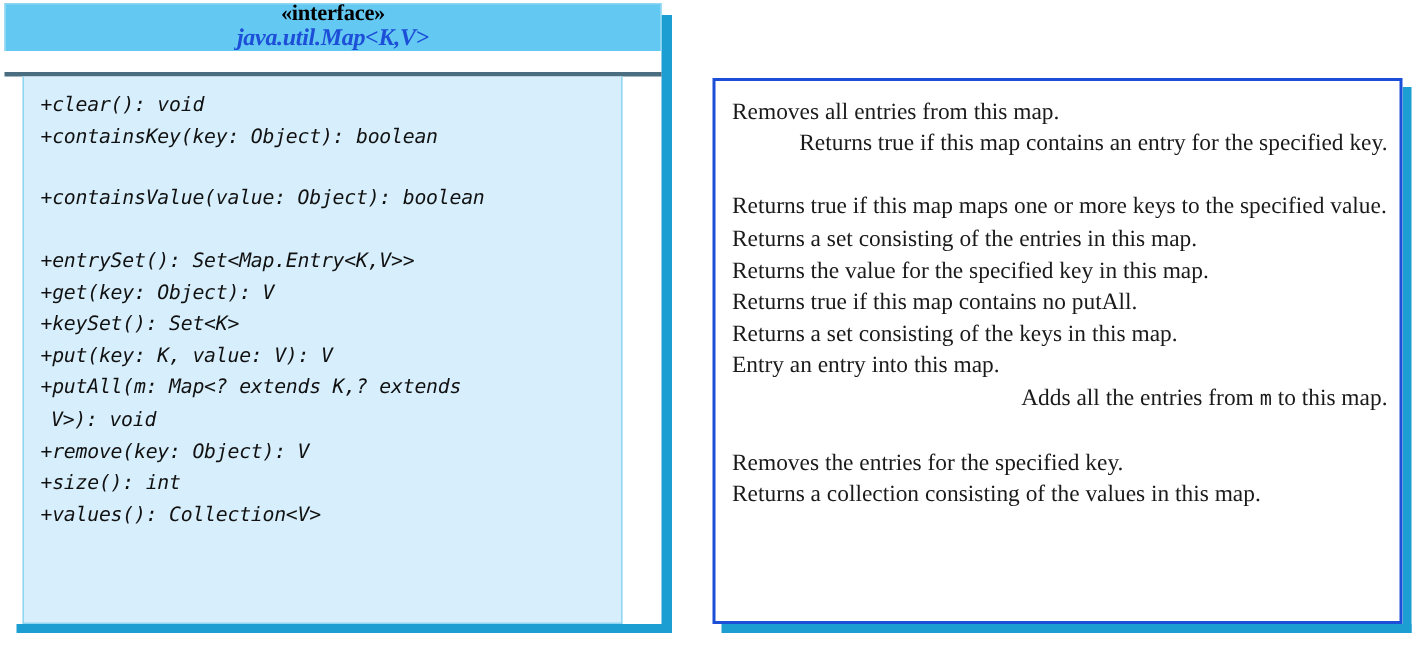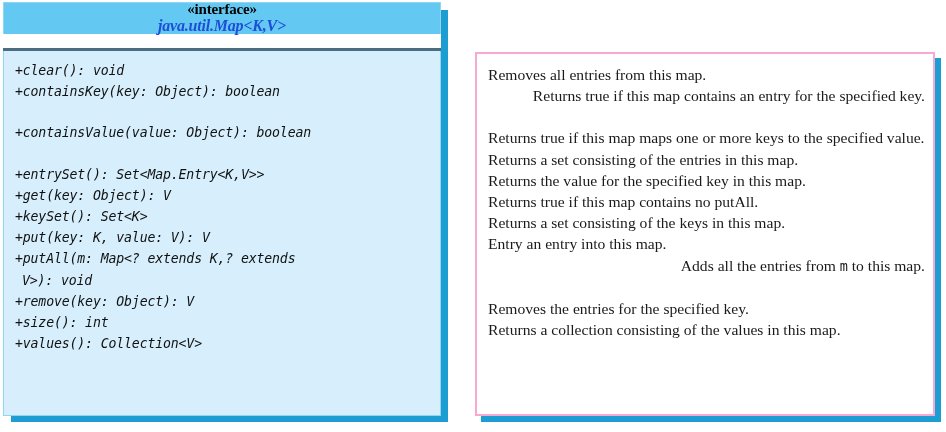--- a/index.html
+++ b/index.html
@@ -73,23 +73,23 @@
   #uml-divider {
     position: absolute;
     left: 0;
     top: 46px;
     width: 438px;
     height: 3px;
     background: #4a6e80;
   }
   #uml-body {
     position: absolute;
-    left: 0;
+    left: 12px;
     top: 49px;
-    width: 438px;
+    width: 400px;
     height: 365px;
     background: #d7effc;
     border: 1px solid #8fd6f2;
     border-top: none;
     box-sizing: border-box;
     padding: 9px 0 0 11px;
   }
   .method-line {
     font-family: "DejaVu Sans Mono", "Liberation Mono", monospace;
     font-style: italic;
@@ -107,21 +107,21 @@
   }
 
   
   #desc-panel {
     position: absolute;
     left: 475px;
     top: 52px;
     width: 460px;
     height: 364px;
     background: #ffffff;
-    border: 2px solid #f9a8d4;
+    border: 2px solid #1d4ed8;
     box-sizing: border-box;
     padding: 10px 8px 0 11px;
   }
   #desc-shadow-right {
     position: absolute;
     left: 935px;
     top: 58px;
     width: 6px;
     height: 364px;
     background: #1c9ed2;

